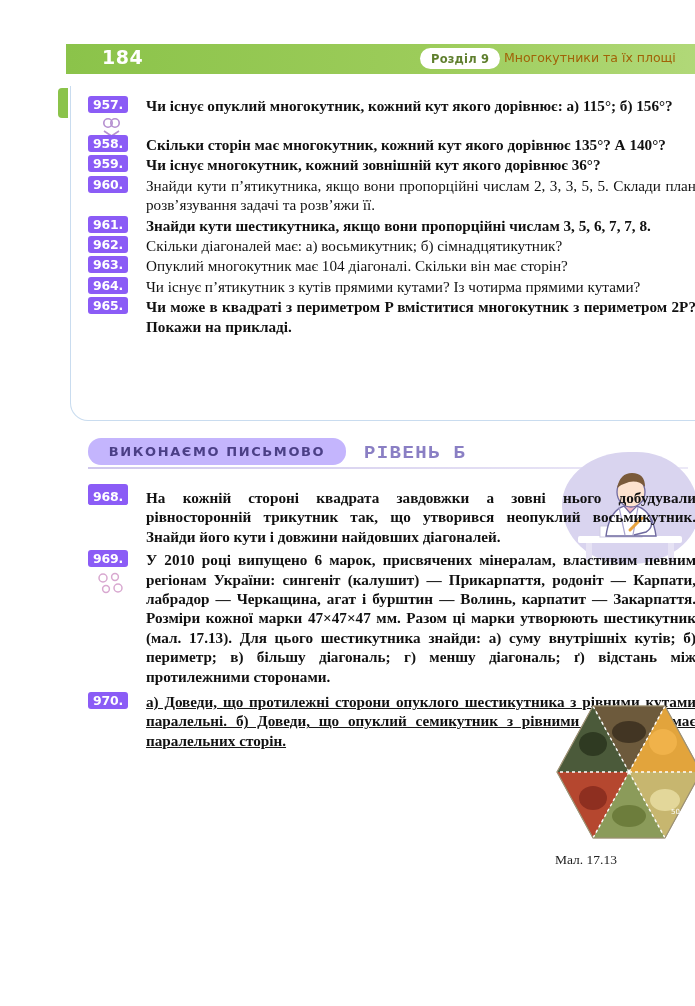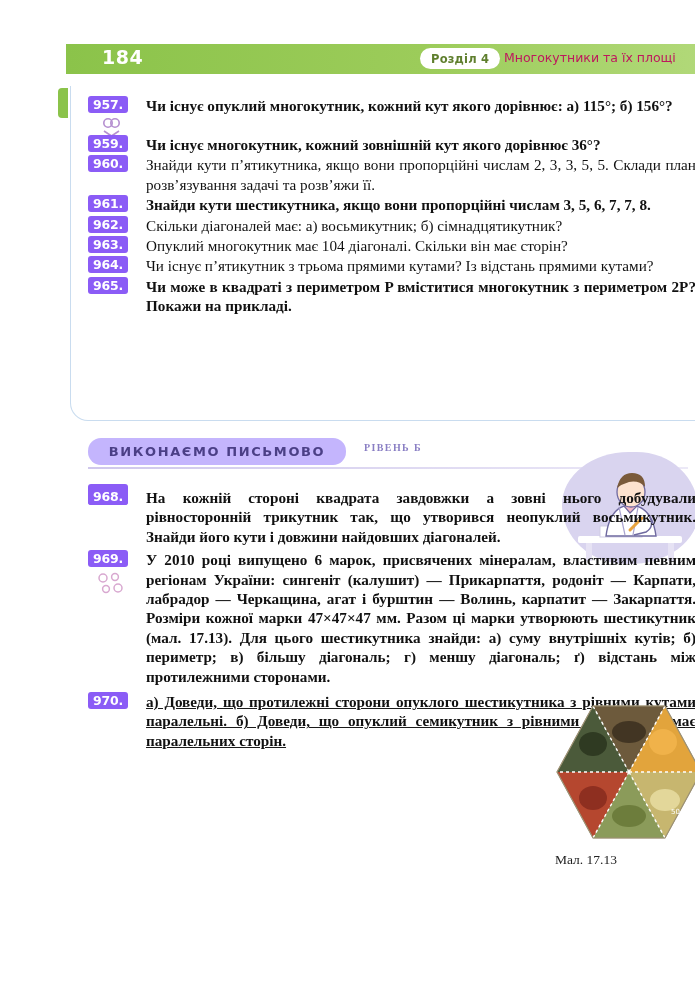--- a/index.html
+++ b/index.html
@@ -61,21 +61,21 @@
     font-size: 11.5px;
     color: #5f7f2e;
     font-weight: bold;
     letter-spacing: 0.2px;
   }
   .chapter-title {
     position: absolute;
     left: 462px; top: 6px;
     font-family: "DejaVu Sans", sans-serif;
     font-size: 12.5px;
-    color: #be185d;
+    color: #a16207;
   }
 
   
   .left-edge {
     position: absolute;
     left: 16px; top: 44px;
     width: 10px;
     height: 30px;
     background: #8bc34a;
     border-radius: 4px 0 0 4px;
@@ -151,23 +151,23 @@
     justify-content: center;
     font-family: "DejaVu Sans", sans-serif;
     font-weight: bold;
     font-size: 13px;
     color: #4b3f86;
     letter-spacing: 1.6px;
   }
   .section-level {
     position: absolute;
     left: 276px; top: 4px;
-    font-family: Liberation Serif, serif;
-    font-weight: bold;
-    font-size: 10px;
+    font-family: Liberation Mono, monospace;
+    font-weight: bold;
+    font-size: 19px;
     color: #8a7fc4;
     letter-spacing: 1.4px;
   }
   .section-rule {
     position: absolute;
     left: 0; top: 29px;
     width: 600px;
     height: 2px;
     background: linear-gradient(to right, #cfc7ec, #ece9f7);
   }
@@ -211,38 +211,42 @@
 </style>
 </head>
 <body>
 
 <div class="page">
 
   <div class="header">
     <div class="left-edge"></div>
     <div class="header-band"></div>
     <div class="page-number">184</div>
-    <div class="chapter-pill">Розділ 4</div>
+    <div class="chapter-pill">Розділ 9</div>
     <div class="chapter-title">Многокутники та їх площі</div>
   </div>
 
   <div class="panel-top"></div>
 
   <div class="ex-list" style="top:96px;">
 
     <div class="ex" style="min-height:38px;">
       <div class="ex-num">957.</div>
       <svg class="icon-deco" style="left:12px; top:20px;" viewBox="0 0 24 22">
         <circle cx="8" cy="7" r="4.2" fill="none" stroke="#b58fd0" stroke-width="1.6"></circle>
         <circle cx="15" cy="7" r="4.2" fill="none" stroke="#b58fd0" stroke-width="1.6"></circle>
         <path d="M4 15 L11.5 20 L19 15" fill="none" stroke="#b58fd0" stroke-width="1.6"></path>
       </svg>
       <div class="ex-body bold">Чи існує опуклий многокутник, кожний кут якого дорівнює: а) 115°; б) 156°?</div>
     </div>
 
+    <div class="ex">
+      <div class="ex-num">958.</div>
+      <div class="ex-body bold">Скільки сторін має многокутник, кожний кут якого дорівнює 135°? А 140°?</div>
+    </div>
 
     <div class="ex">
       <div class="ex-num">959.</div>
       <div class="ex-body bold">Чи існує многокутник, кожний зовнішній кут якого дорівнює 36°?</div>
     </div>
 
     <div class="ex">
       <div class="ex-num">960.</div>
       <div class="ex-body">Знайди кути п’ятикутника, якщо вони пропорційні числам 2, 3, 3, 5, 5. Склади план розв’язування задачі та розв’яжи її.</div>
     </div>
@@ -257,21 +261,21 @@
       <div class="ex-body">Скільки діагоналей має: а) восьмикутник; б) сімнадцятикутник?</div>
     </div>
 
     <div class="ex">
       <div class="ex-num">963.</div>
       <div class="ex-body">Опуклий многокутник має 104 діагоналі. Скільки він має сторін?</div>
     </div>
 
     <div class="ex">
       <div class="ex-num">964.</div>
-      <div class="ex-body">Чи існує п’ятикутник з трьома прямими кутами? Із відстань прямими кутами?</div>
+      <div class="ex-body">Чи існує п’ятикутник з кутів прямими кутами? Із чотирма прямими кутами?</div>
     </div>
 
     <div class="ex">
       <div class="ex-num">965.</div>
       <div class="ex-body bold">Чи може в квадраті з периметром P вміститися многокутник з периметром 2P? Покажи на прикладі.</div>
     </div>
 
   </div>
 
   <div class="section-bar">

